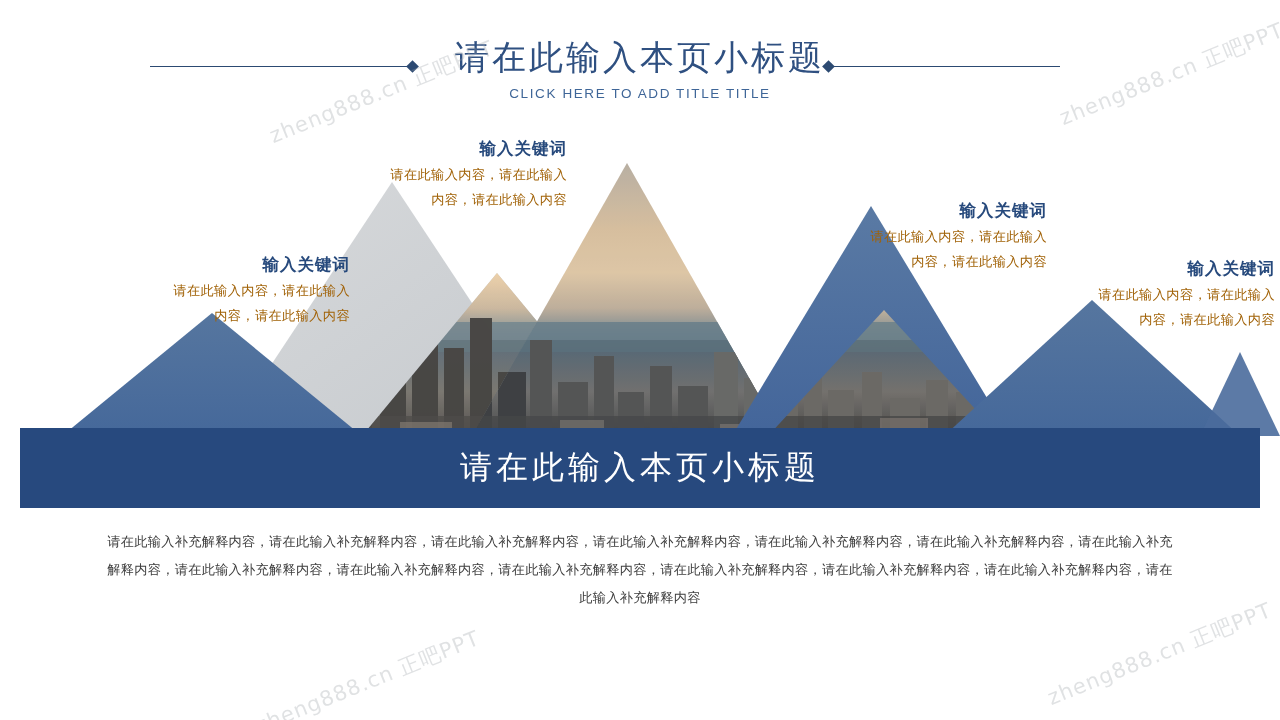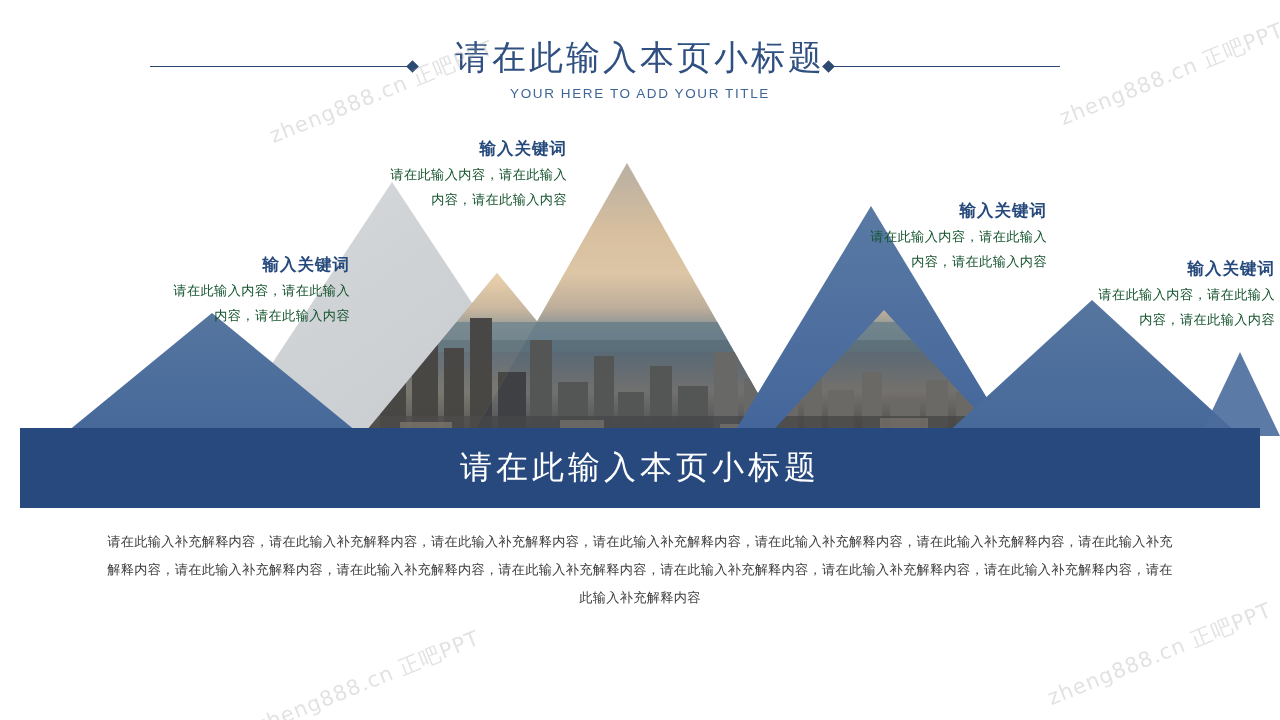--- a/index.html
+++ b/index.html
@@ -80,21 +80,21 @@
   .callout .kw {
     font-size: 16.5px;
     font-weight: bold;
     color: #26497c;
     letter-spacing: 1px;
     line-height: 24px;
     margin-bottom: 2px;
   }
   .callout .desc {
     font-size: 13.2px;
-    color: #14532d;
+    color: #a16207;
     line-height: 25px;
     letter-spacing: 0.4px;
   }
   #callout-0 { left: 60px;  top: 252px; width: 290px; }
   #callout-1 { left: 277px; top: 136px; width: 290px; }
   #callout-2 { left: 757px; top: 198px; width: 290px; }
   #callout-3 { left: 985px; top: 256px; width: 290px; }
 
   
   #banner {
@@ -298,21 +298,21 @@
 
     <polygon points="1240,352 1280,436 1200,436" fill="#4a6c9c" opacity="0.9"></polygon>
   </svg>
 
   <div id="header">
     <div class="head-line left"></div>
     <div class="head-dot  left"></div>
     <div class="head-line right"></div>
     <div class="head-dot  right"></div>
     <div id="page-title">请在此输入本页小标题</div>
-    <div id="page-subtitle">YOUR HERE TO ADD YOUR TITLE</div>
+    <div id="page-subtitle">CLICK HERE TO ADD TITLE TITLE</div>
   </div>
 
   <div class="callout" id="callout-0">
     <div class="kw">输入关键词</div>
     <div class="desc">
       <span>请在此输入内容，请在此输入</span><br>
       <span>内容，请在此输入内容</span>
     </div>
   </div>
 

